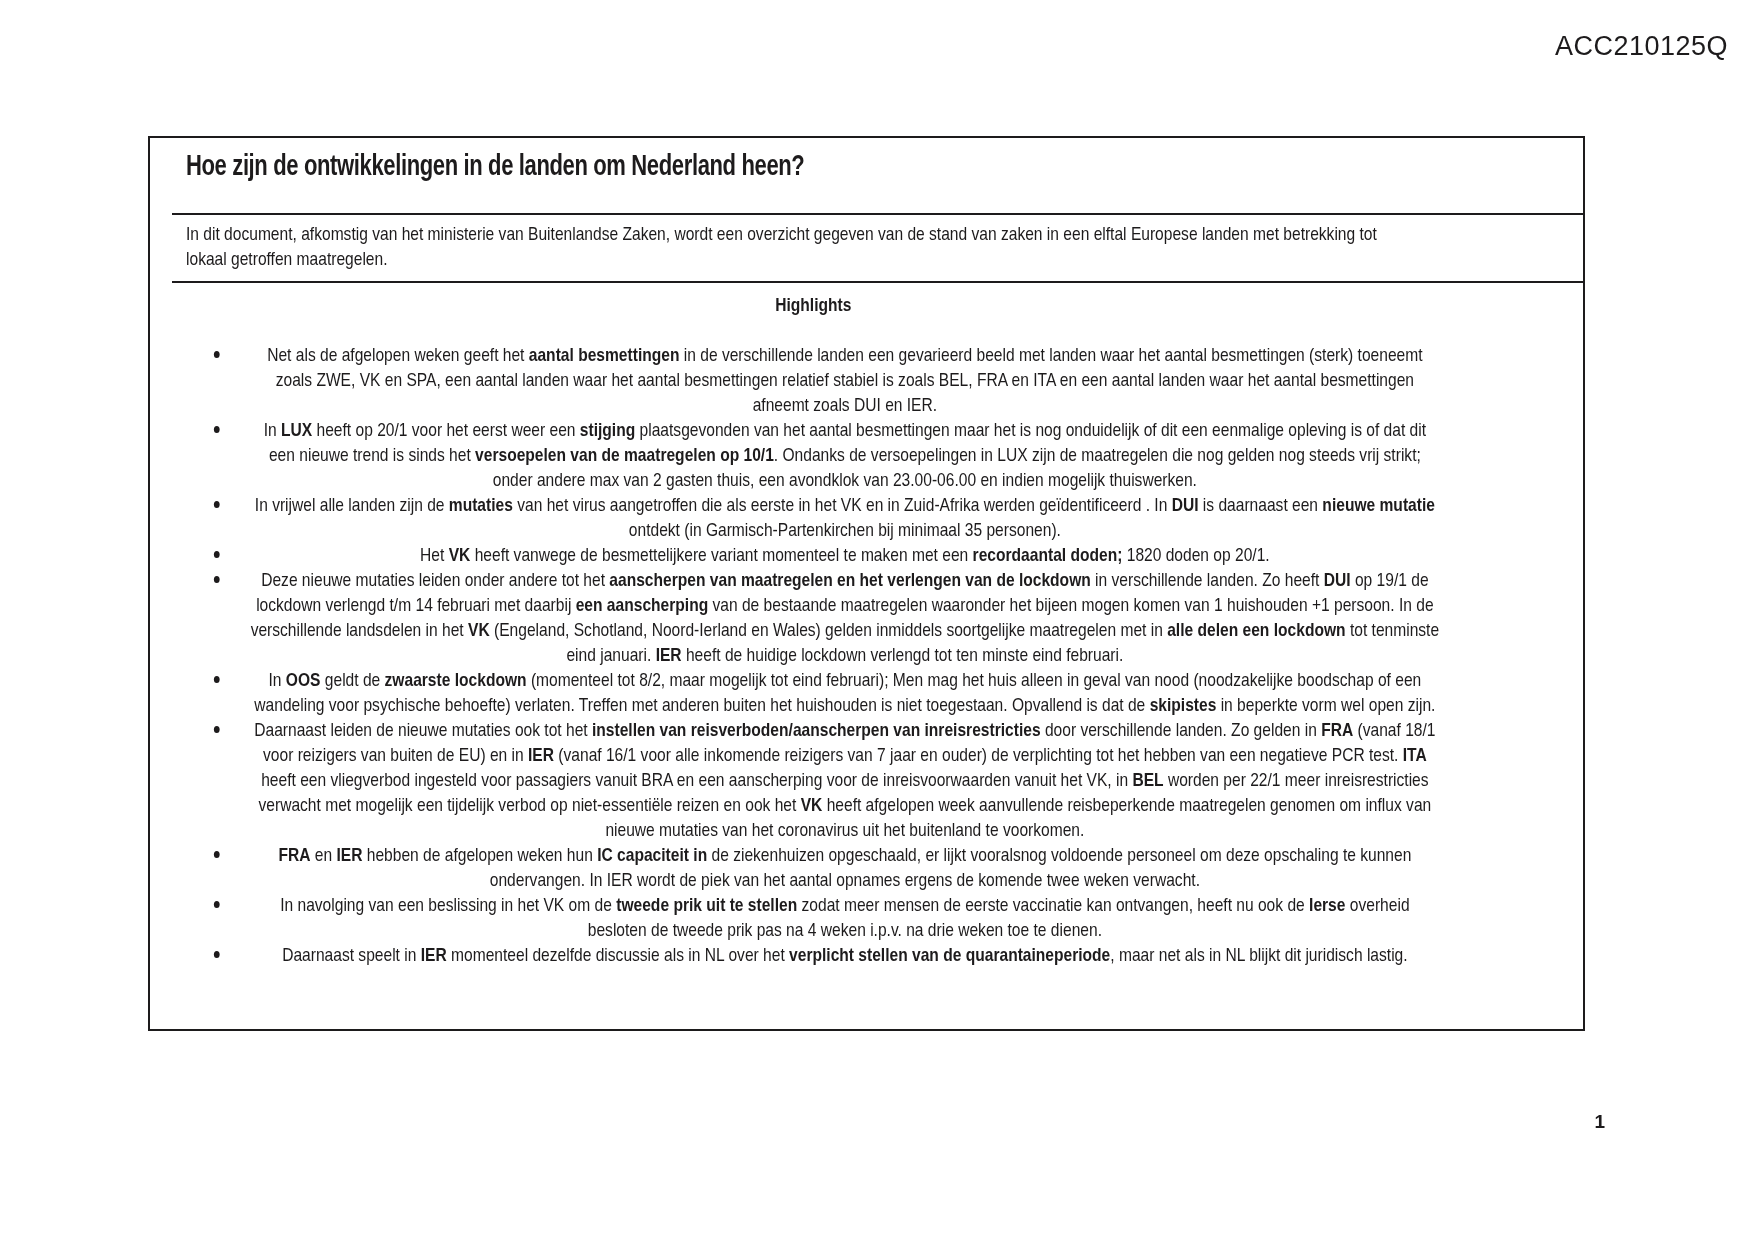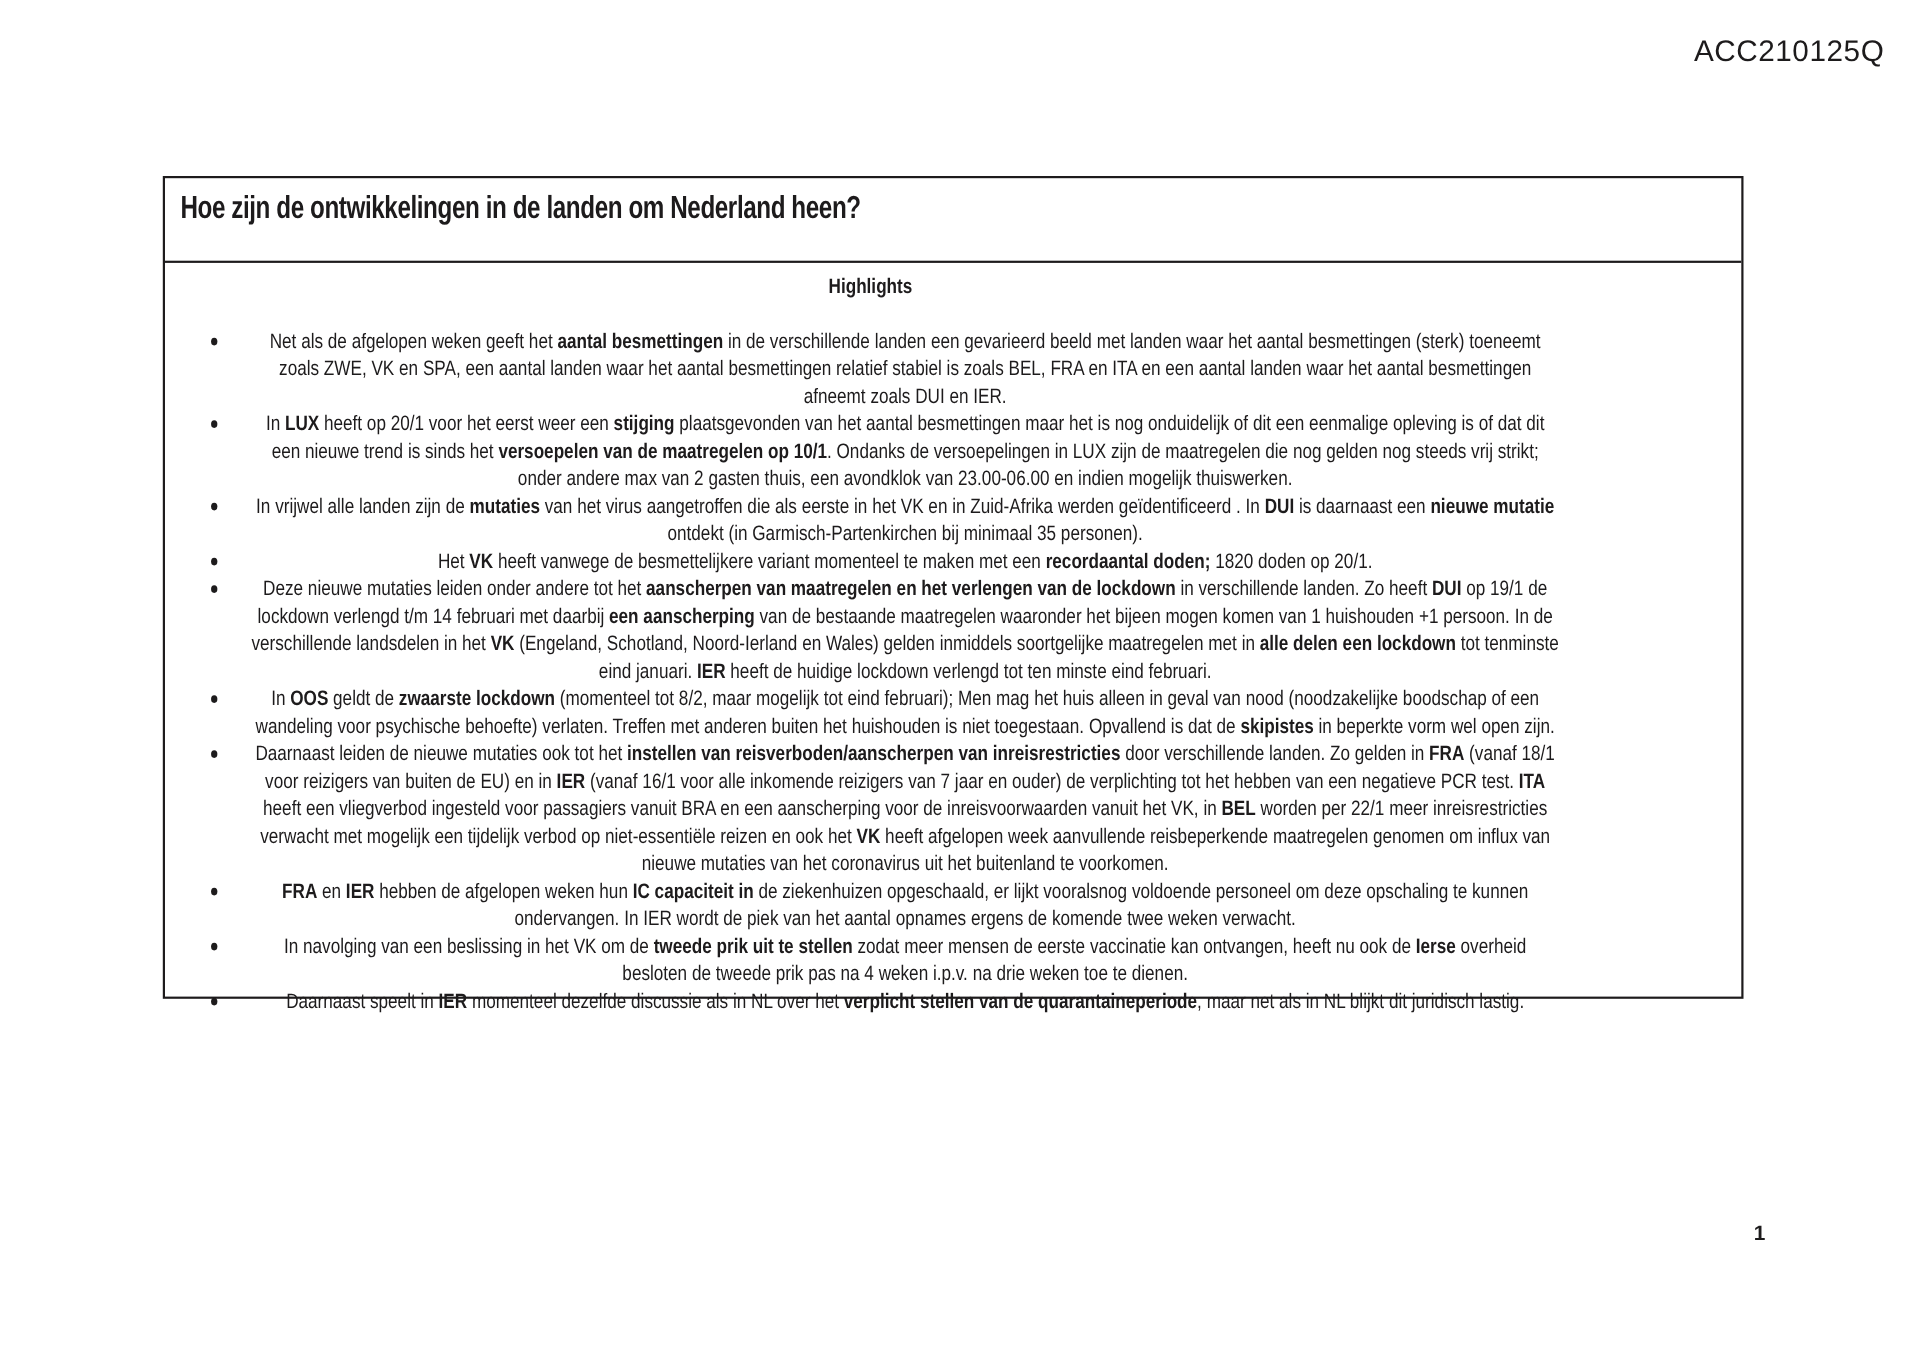--- a/index.html
+++ b/index.html
@@ -8,28 +8,29 @@
     --bg:#ffffff;
   }
   *{margin:0;padding:0;box-sizing:border-box;}
   html,body{background:var(--bg);}
   body{
     width:1755px;height:1241px;position:relative;
     font-family:"Liberation Sans", sans-serif;
     color:var(--text);
   }
   .doc-code{
-    position:absolute;top:30px;right:42px;
+    position:absolute;top:30px;right:27px;
     font-size:27px;line-height:32px;letter-spacing:0.5px;
   }
   .doc-table{
-    position:absolute;left:148px;top:160px;
-    width:1437px;height:748px;
+    position:absolute;left:148px;top:136px;
+    width:1437px;height:895px;
     border:2px solid var(--border);
     background:var(--bg);
+    padding-left:22px;
   }
   .row{overflow:hidden;}
   .row-title{height:75px;padding:10px 14px 0 14px;}
   .row-intro{height:68px;border-top:2px solid var(--border);padding:6px 14px 0 14px;}
   .row-highlights{height:748px;border-top:2px solid var(--border);padding:9px 14px 0 14px;text-align:center;}
   .doc-title{
     font-size:29px;line-height:34px;font-weight:bold;letter-spacing:-0.5px;
     width:1400px;
     transform:scaleX(0.76);transform-origin:0 0;
     white-space:nowrap;
@@ -71,20 +72,23 @@
 <div>
 
   <div class="doc-code">ACC210125Q</div>
 
   <div class="doc-table">
 
     <div class="row row-title">
       <div class="doc-title">Hoe zijn de ontwikkelingen in de landen om Nederland heen?</div>
     </div>
 
+    <div class="row row-intro">
+      <p class="intro-text">In dit document, afkomstig van het ministerie van Buitenlandse Zaken, wordt een overzicht gegeven van de stand van zaken in een elftal Europese landen met betrekking tot lokaal getroffen maatregelen.</p>
+    </div>
 
     <div class="row row-highlights">
       <div class="highlights-flow">
         <div class="highlights-label">Highlights</div>
         <ul class="bullet-list">
             <li><span>Net als de afgelopen weken geeft het </span><strong>aantal besmettingen</strong><span> in de verschillende landen een gevarieerd beeld met landen waar het aantal besmettingen (sterk) toeneemt zoals ZWE, VK en SPA, een aantal landen waar het aantal besmettingen relatief stabiel is zoals BEL, FRA en ITA en een aantal landen waar het aantal besmettingen afneemt zoals DUI en IER.</span></li>
             <li><span>In </span><strong>LUX</strong><span> heeft op 20/1 voor het eerst weer een </span><strong>stijging</strong><span> plaatsgevonden van het aantal besmettingen maar het is nog onduidelijk of dit een eenmalige opleving is of dat dit een nieuwe trend is sinds het </span><strong>versoepelen van de maatregelen op 10/1</strong><span>. Ondanks de versoepelingen in LUX zijn de maatregelen die nog gelden nog steeds vrij strikt; onder andere max van 2 gasten thuis, een avondklok van 23.00-06.00 en indien mogelijk thuiswerken.</span></li>
             <li><span>In vrijwel alle landen zijn de </span><strong>mutaties</strong><span> van het virus aangetroffen die als eerste in het VK en in Zuid-Afrika werden geïdentificeerd . In </span><strong>DUI</strong><span> is daarnaast een </span><strong>nieuwe mutatie</strong><span> ontdekt (in Garmisch-Partenkirchen bij minimaal 35 personen).</span></li>
             <li><span>Het </span><strong>VK</strong><span> heeft vanwege de besmettelijkere variant momenteel te maken met een </span><strong>recordaantal doden;</strong><span> 1820 doden op 20/1.</span></li>
             <li><span>Deze nieuwe mutaties leiden onder andere tot het </span><strong>aanscherpen van maatregelen en het verlengen van de lockdown</strong><span> in verschillende landen. Zo heeft </span><strong>DUI</strong><span> op 19/1 de lockdown verlengd t/m 14 februari met daarbij </span><strong>een aanscherping</strong><span> van de bestaande maatregelen waaronder het bijeen mogen komen van 1 huishouden +1 persoon. In de verschillende landsdelen in het </span><strong>VK</strong><span> (Engeland, Schotland, Noord-Ierland en Wales) gelden inmiddels soortgelijke maatregelen met in </span><strong>alle delen een lockdown</strong><span> tot tenminste eind januari. </span><strong>IER</strong><span> heeft de huidige lockdown verlengd tot ten minste eind februari.</span></li>

